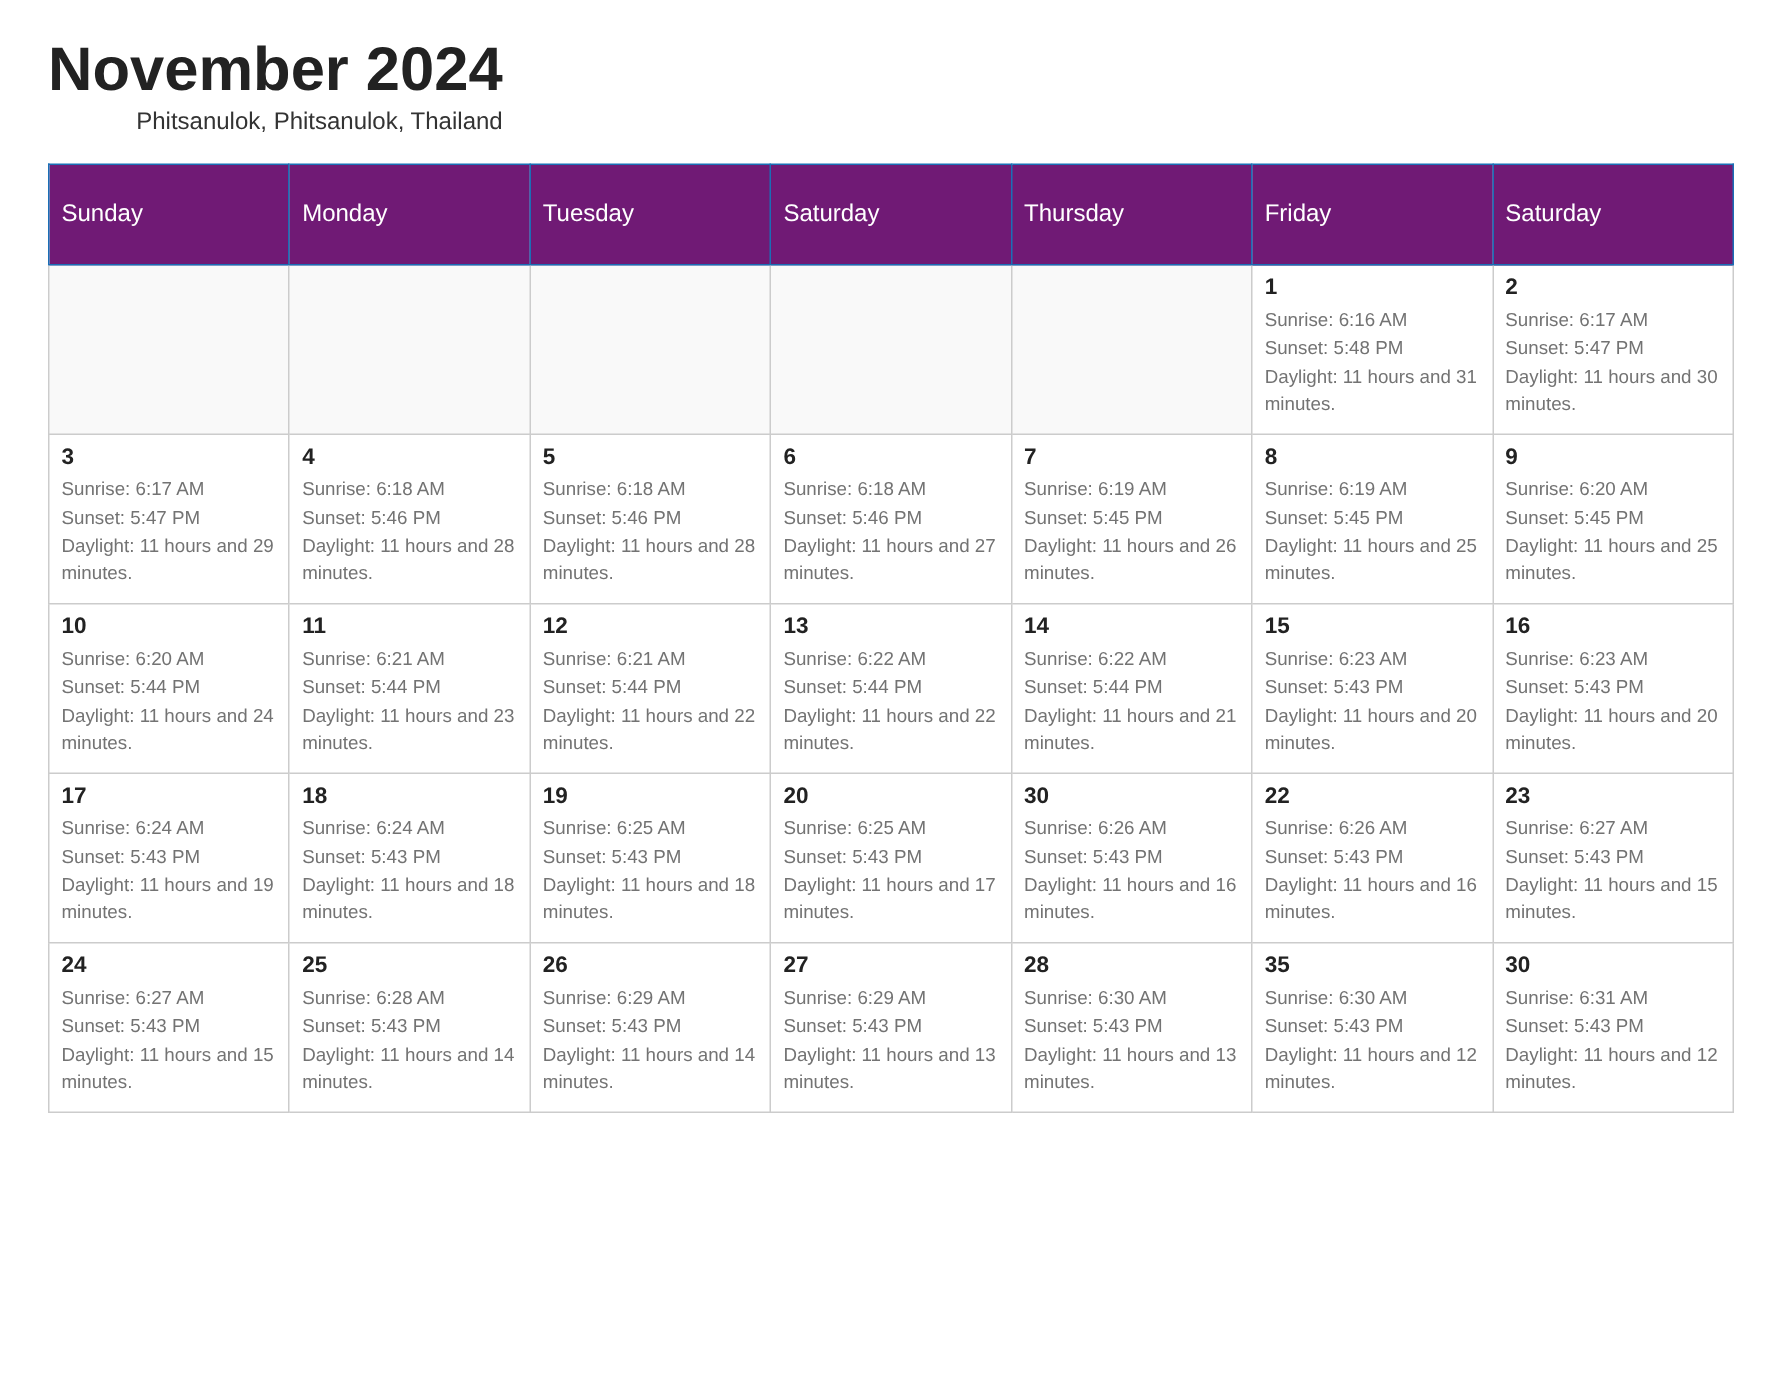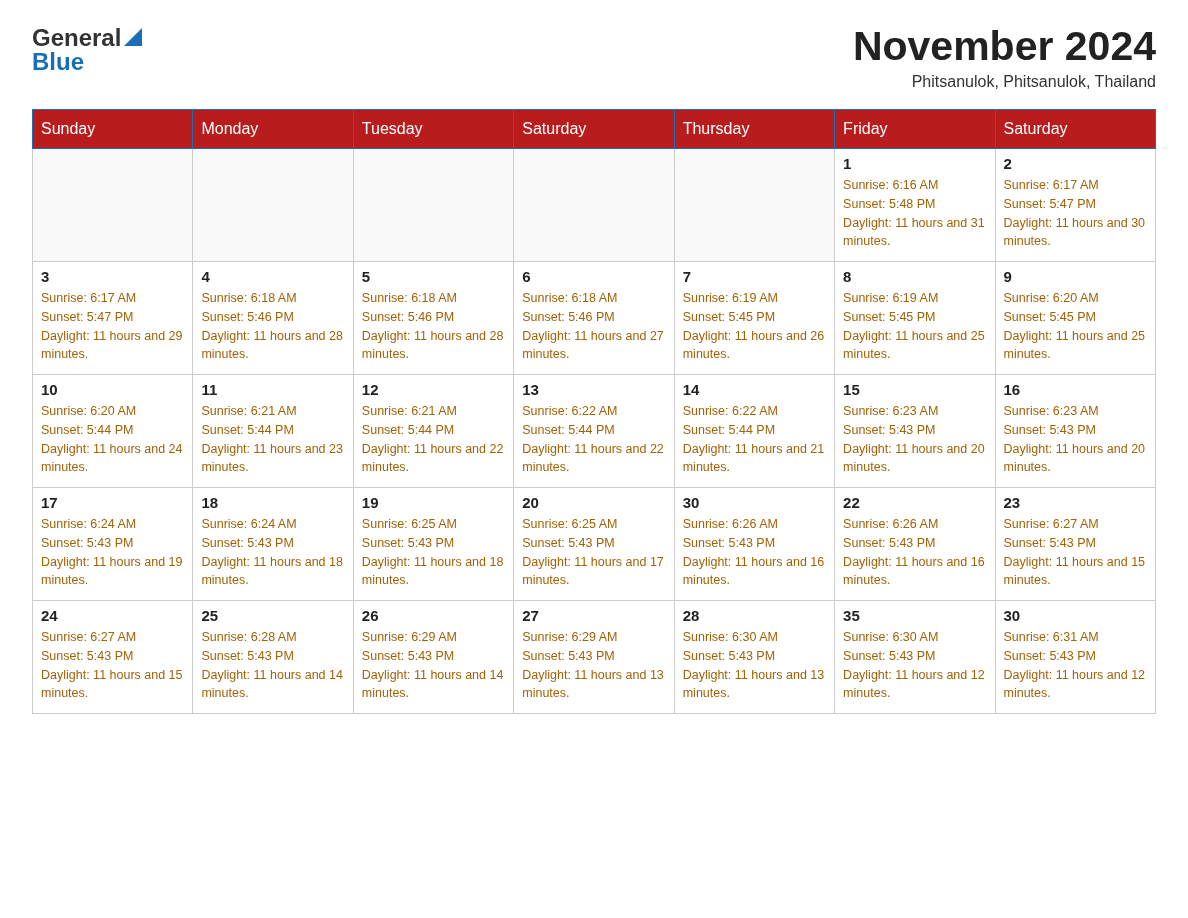--- a/index.html
+++ b/index.html
@@ -33,23 +33,23 @@
       font-size: 16px;
       color: #333;
       margin-top: 4px;
     }
     .calendar {
       width: 100%;
       border-collapse: collapse;
       table-layout: fixed;
     }
     .calendar th {
-      background-color: #b91c1c;
+      background-color: #701a75;
       color: #fff;
-      padding: 10px 8px;
+      padding: 24px 8px;
       font-size: 16px;
       font-weight: normal;
       text-align: left;
       border: 1px solid #1a6eb5;
     }
     .calendar td {
       vertical-align: top;
       padding: 6px 8px 10px 8px;
       border: 1px solid #ccc;
       font-size: 13px;
@@ -58,21 +58,21 @@
     }
     .day-number {
       font-size: 15px;
       font-weight: bold;
       color: #222;
       display: block;
       margin-bottom: 4px;
     }
     .day-info {
       font-size: 12.5px;
-      color: #a16207;
+      color: #737373;
       line-height: 1.5;
     }
     .empty-cell {
       background: #f9f9f9;
     }
     .logo-line1 {
       display: flex;
       align-items: center;
     }
     .logo-name {
@@ -89,31 +89,20 @@
       font-size: 24px;
       font-weight: bold;
       color: #1a6eb5;
       margin-top: -4px;
     }
   </style>
 </head>
 <body>
 
 <div class="header">
-  <div class="logo">
-    <div class="logo-line1">
-      <span class="logo-name">General</span>
-      <span class="logo-arrow">
-        <svg width="18" height="18" viewBox="0 0 18 18">
-            <polygon points="0,18 18,18 18,0" fill="#1a6eb5"></polygon>
-          </svg>
-      </span>
-    </div>
-    <div class="logo-line2">Blue</div>
-  </div>
   <div class="title-block">
     <div class="month-title">November 2024</div>
     <div class="location-title">Phitsanulok, Phitsanulok, Thailand</div>
   </div>
 </div>
 
 <table class="calendar">
   <thead>
     <tr>
     <th>Sunday</th>

